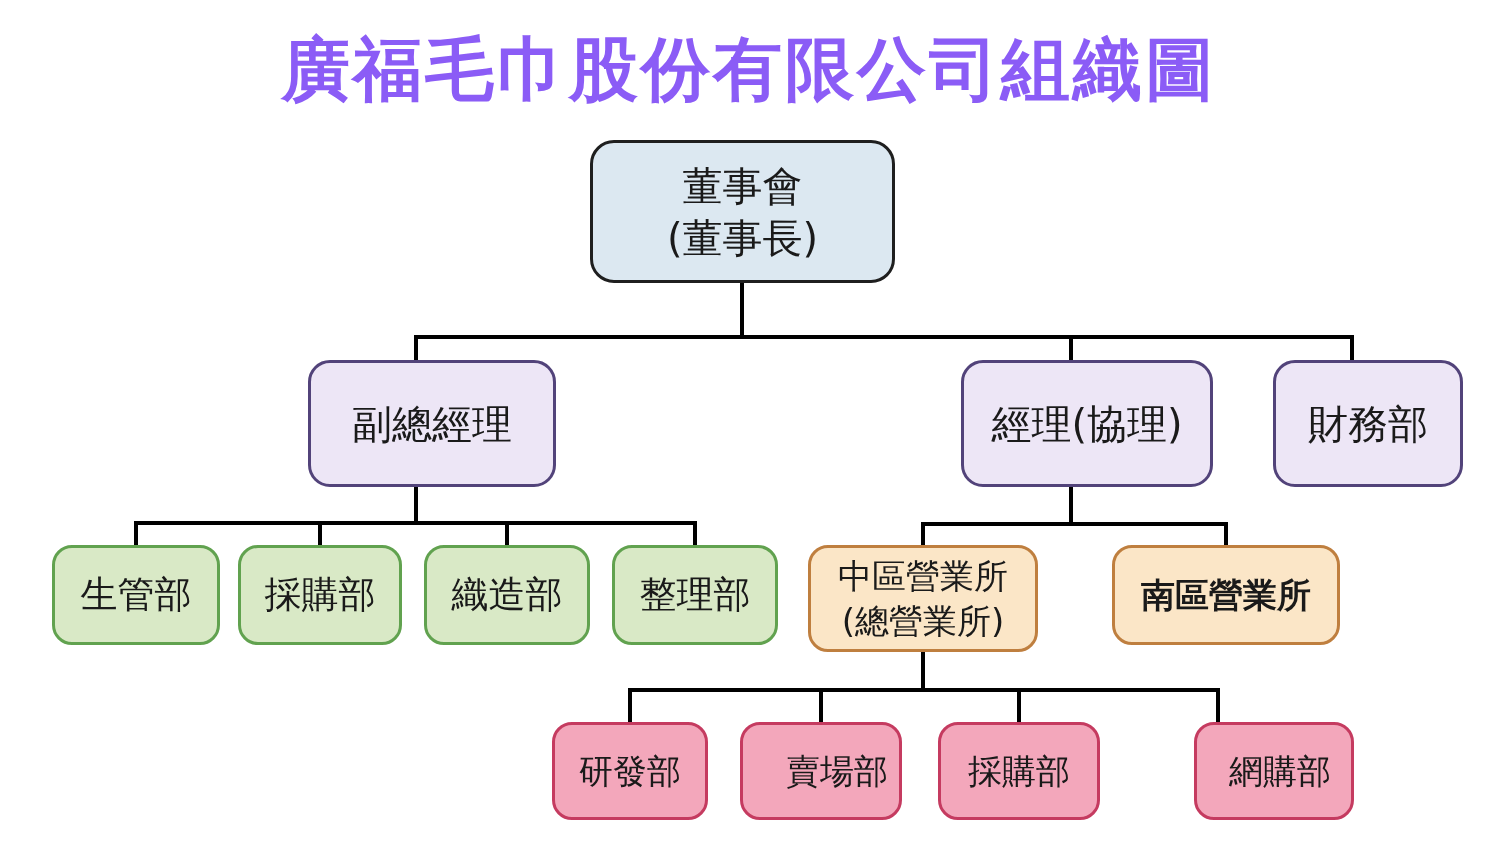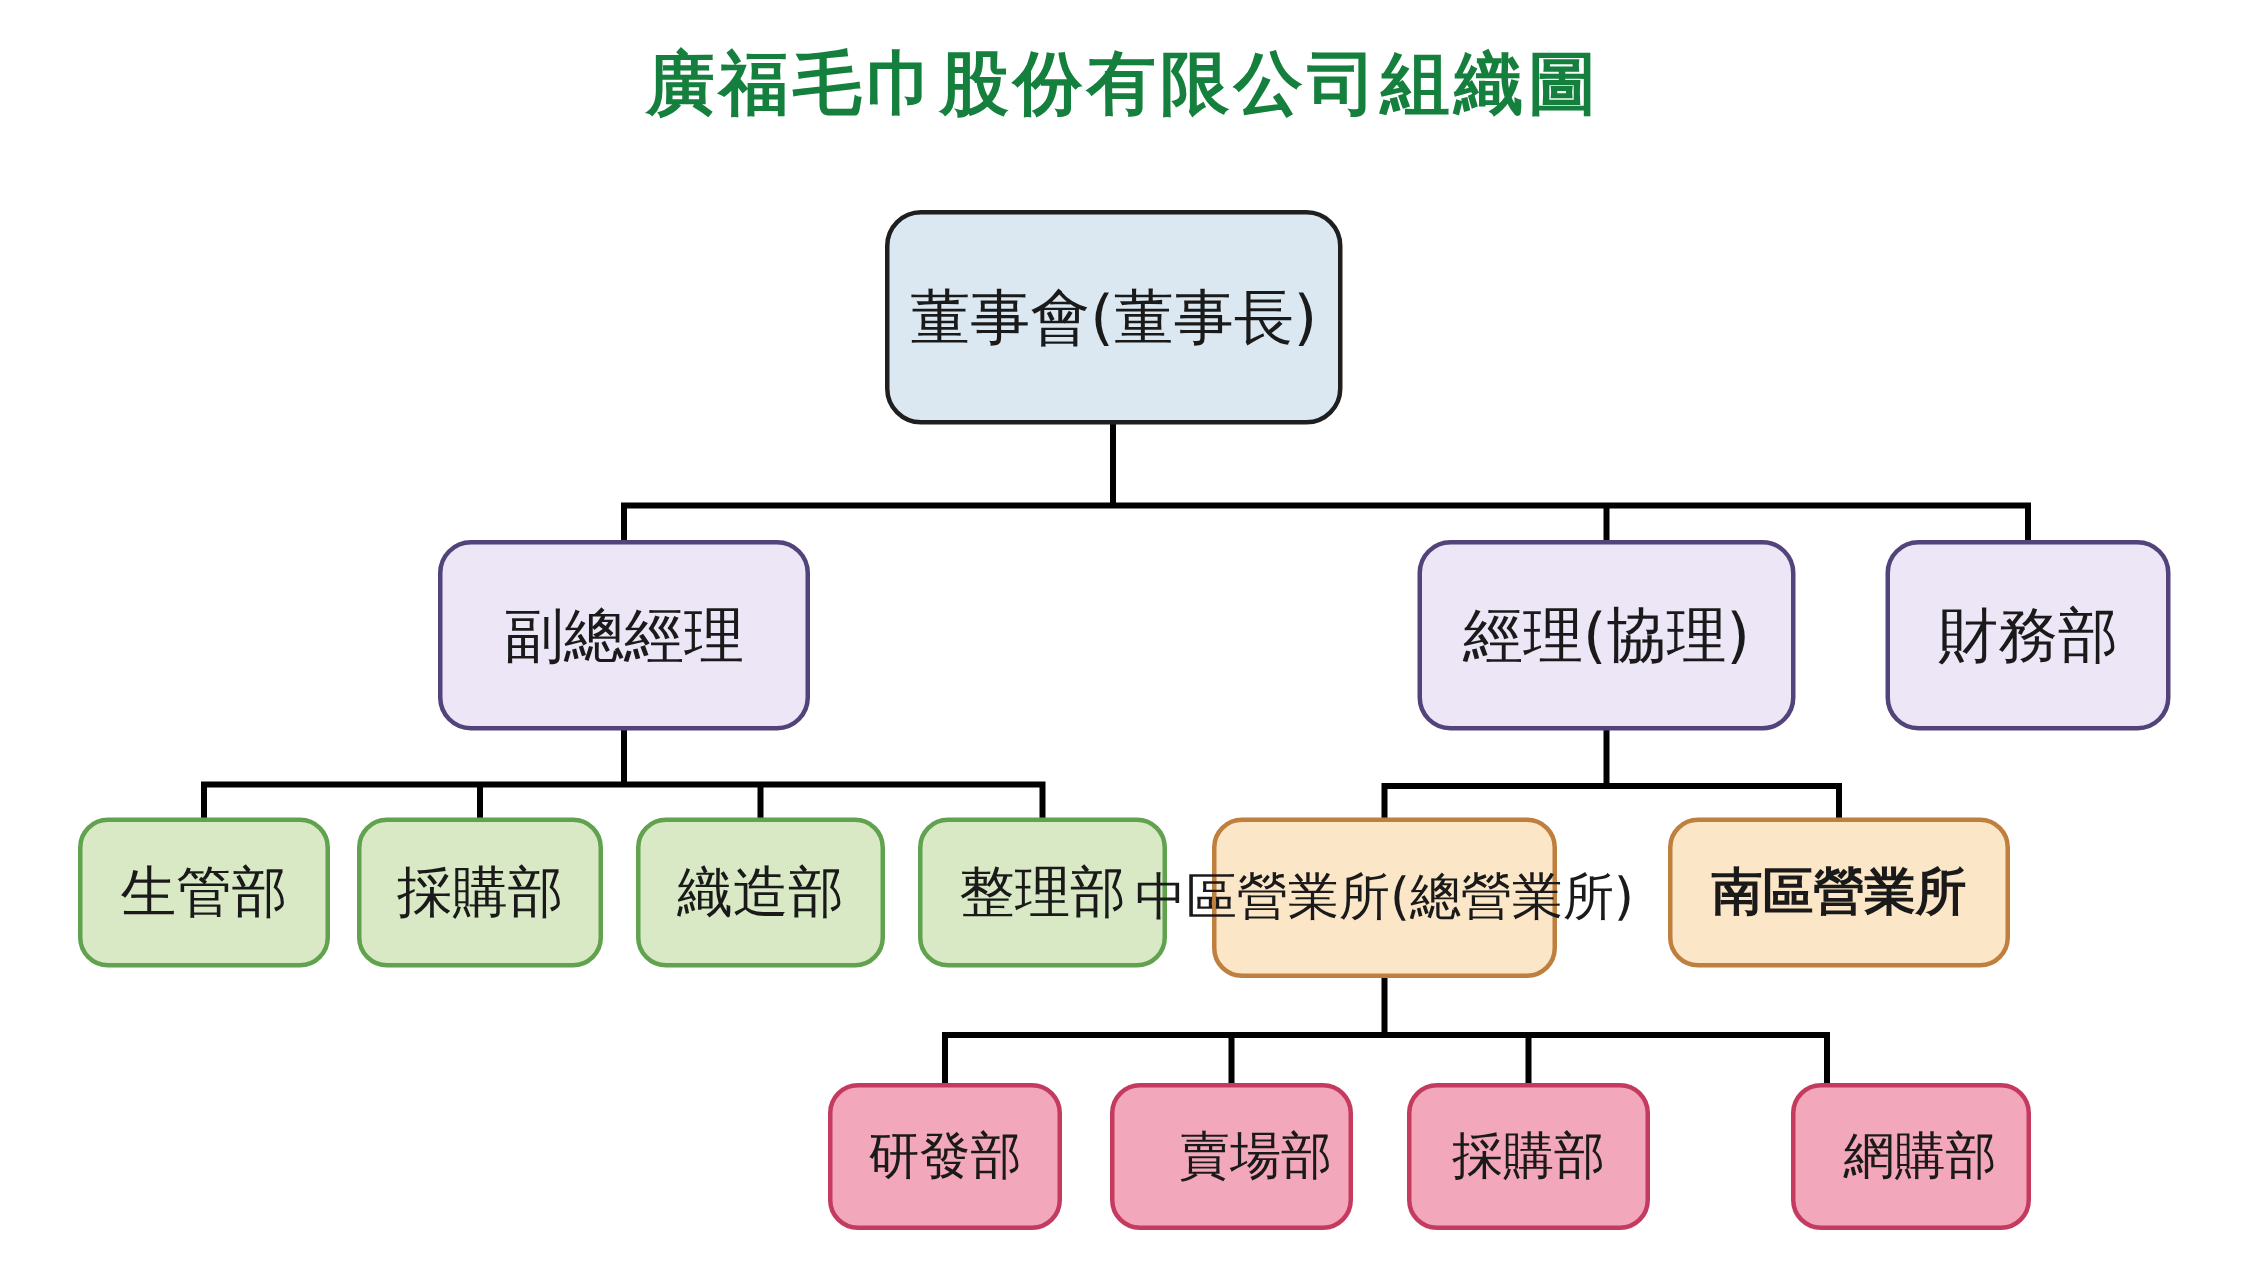--- a/index.html
+++ b/index.html
@@ -14,55 +14,57 @@
     height: 850px;
     background: #ffffff;
     overflow: hidden;
   }
   .chart-title {
     position: absolute;
     left: 0;
     top: 28px;
     width: 1498px;
     text-align: center;
-    font-size: 46px;
+    font-size: 69px;
     font-weight: 700;
-    color: #15803d;
+    color: #8b5cf6;
     letter-spacing: 3px;
     line-height: 1.2;
   }
   svg.connectors {
     position: absolute;
     left: 0;
     top: 0;
     width: 1498px;
     height: 850px;
     z-index: 1;
   }
   .node {
     position: absolute;
     z-index: 2;
     box-sizing: border-box;
     display: flex;
+    flex-direction: column;
     align-items: center;
     justify-content: center;
     text-align: center;
     color: #1a1a1a;
     background: #ffffff;
   }
   .node .line { display: block; line-height: 1.3; white-space: nowrap; }
 
   .node-board {
     left: 590px; top: 140px; width: 305px; height: 143px;
     background: #dce8f1; border: 3px solid #1f1f1f; border-radius: 24px;
     font-size: 40px;
   }
   .node-purple {
     background: #ede6f6; border: 3px solid #52437a; border-radius: 22px;
     font-size: 40px;
+    margin-left: 16px;
   }
   .node-vice-gm  { left: 292px;  top: 360px; width: 248px; height: 127px; }
   .node-manager  { left: 945px;  top: 360px; width: 252px; height: 127px; }
   .node-finance  { left: 1257px; top: 360px; width: 190px; height: 127px; }
 
   .node-green {
     background: #d9e9c6; border: 3px solid #61a24f; border-radius: 20px;
     font-size: 37px; top: 545px; height: 100px;
   }
   .node-g0 { left: 52px;  width: 168px; }

